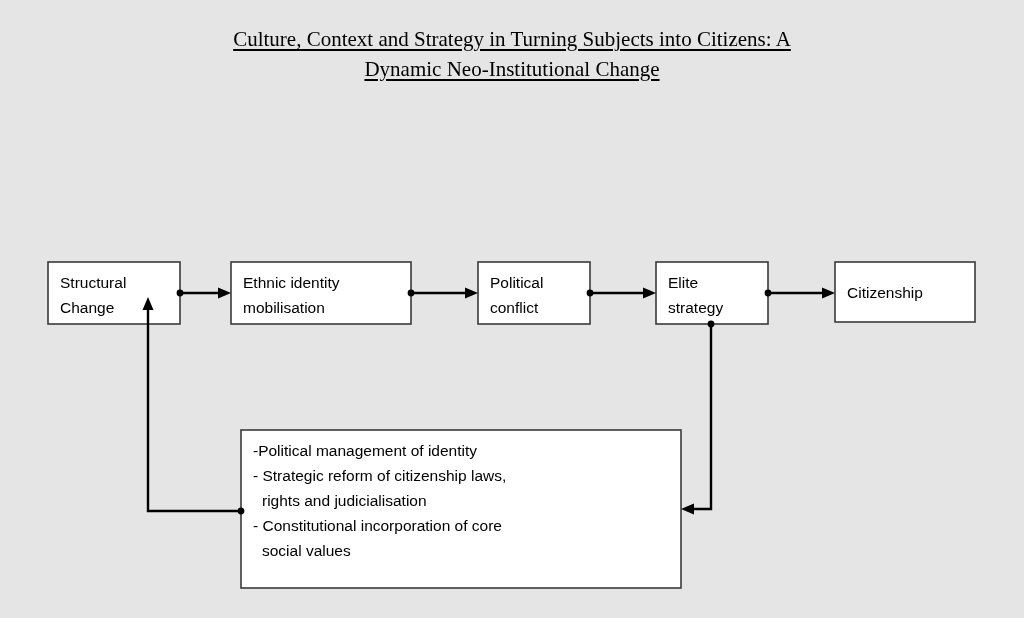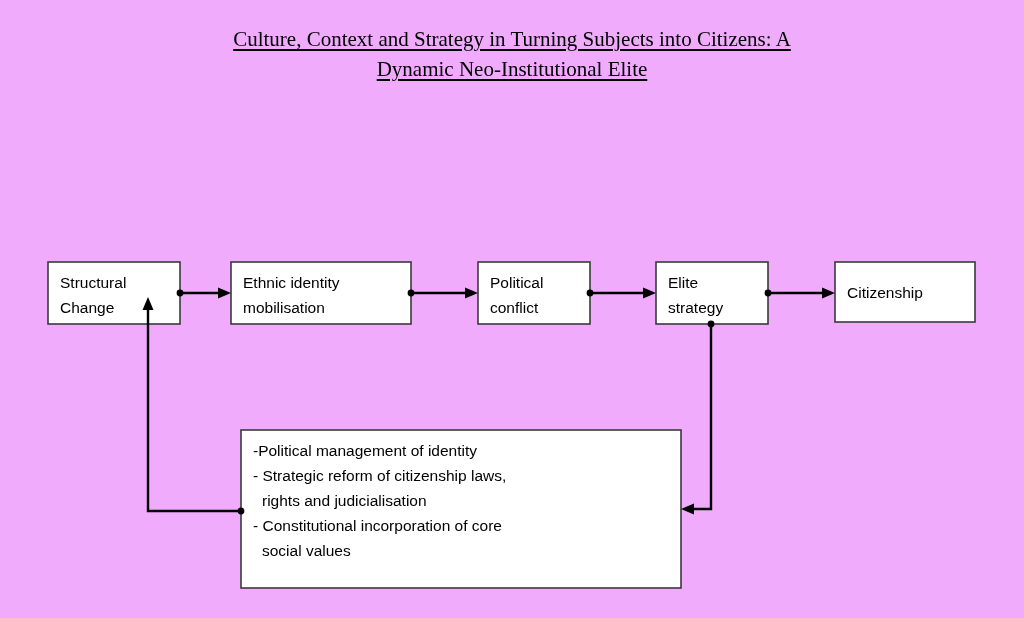--- a/index.html
+++ b/index.html
@@ -4,21 +4,21 @@
 <style>
   html, body {
     margin: 0;
     padding: 0;
     background: #ffffff;
   }
   #page {
     position: relative;
     width: 1024px;
     height: 618px;
-    background: #f0abfc;
+    background: #e5e5e5;
     overflow: hidden;
     font-family: "Liberation Sans", sans-serif;
   }
   #figure-title {
     position: absolute;
     left: 0;
     top: 24px;
     width: 1024px;
     text-align: center;
     font-family: "Liberation Serif", serif;
@@ -70,21 +70,21 @@
     fill: #000000;
   }
 </style>
 </head>
 <body>
 
 <div id="page">
 
   <div id="figure-title">
     <span class="title-line"><span>Culture, Context and Strategy in Turning Subjects into Citizens: A</span></span>
-    <span class="title-line"><span>Dynamic Neo-Institutional Elite</span></span>
+    <span class="title-line"><span>Dynamic Neo-Institutional Change</span></span>
   </div>
 
   <svg id="diagram-svg" viewBox="0 0 1024 618">
 
     <g>
       <rect class="node-box" x="48" y="262" width="132" height="62"></rect>
       <text class="node-label" x="60" y="288">Structural</text>
       <text class="node-label" x="60" y="313">Change</text>
     </g>
 

